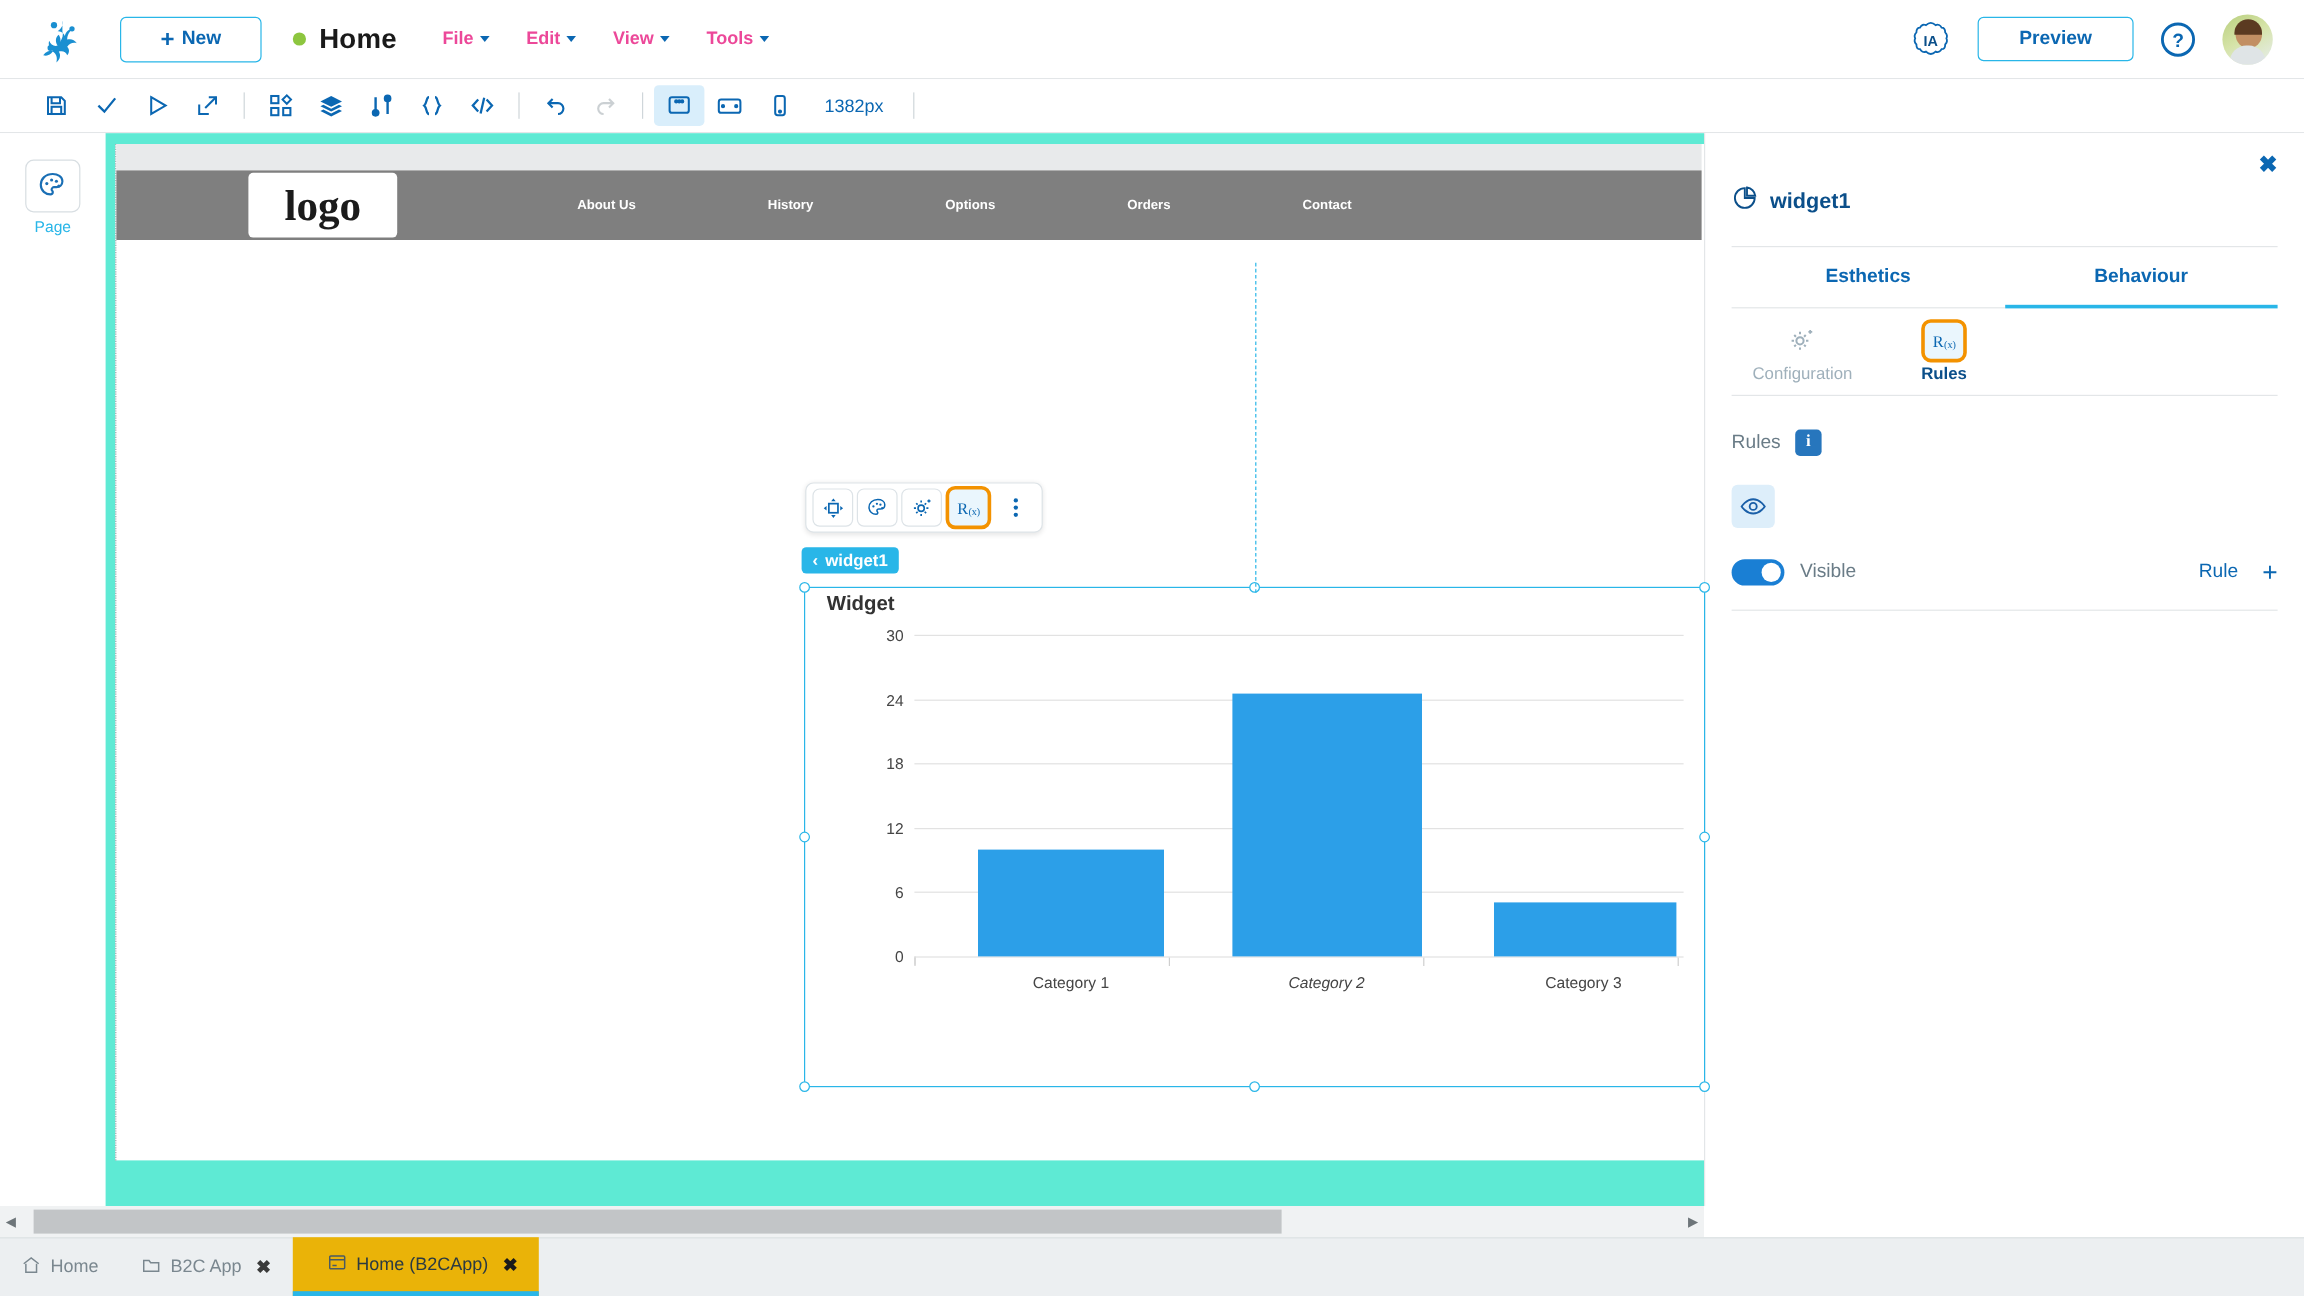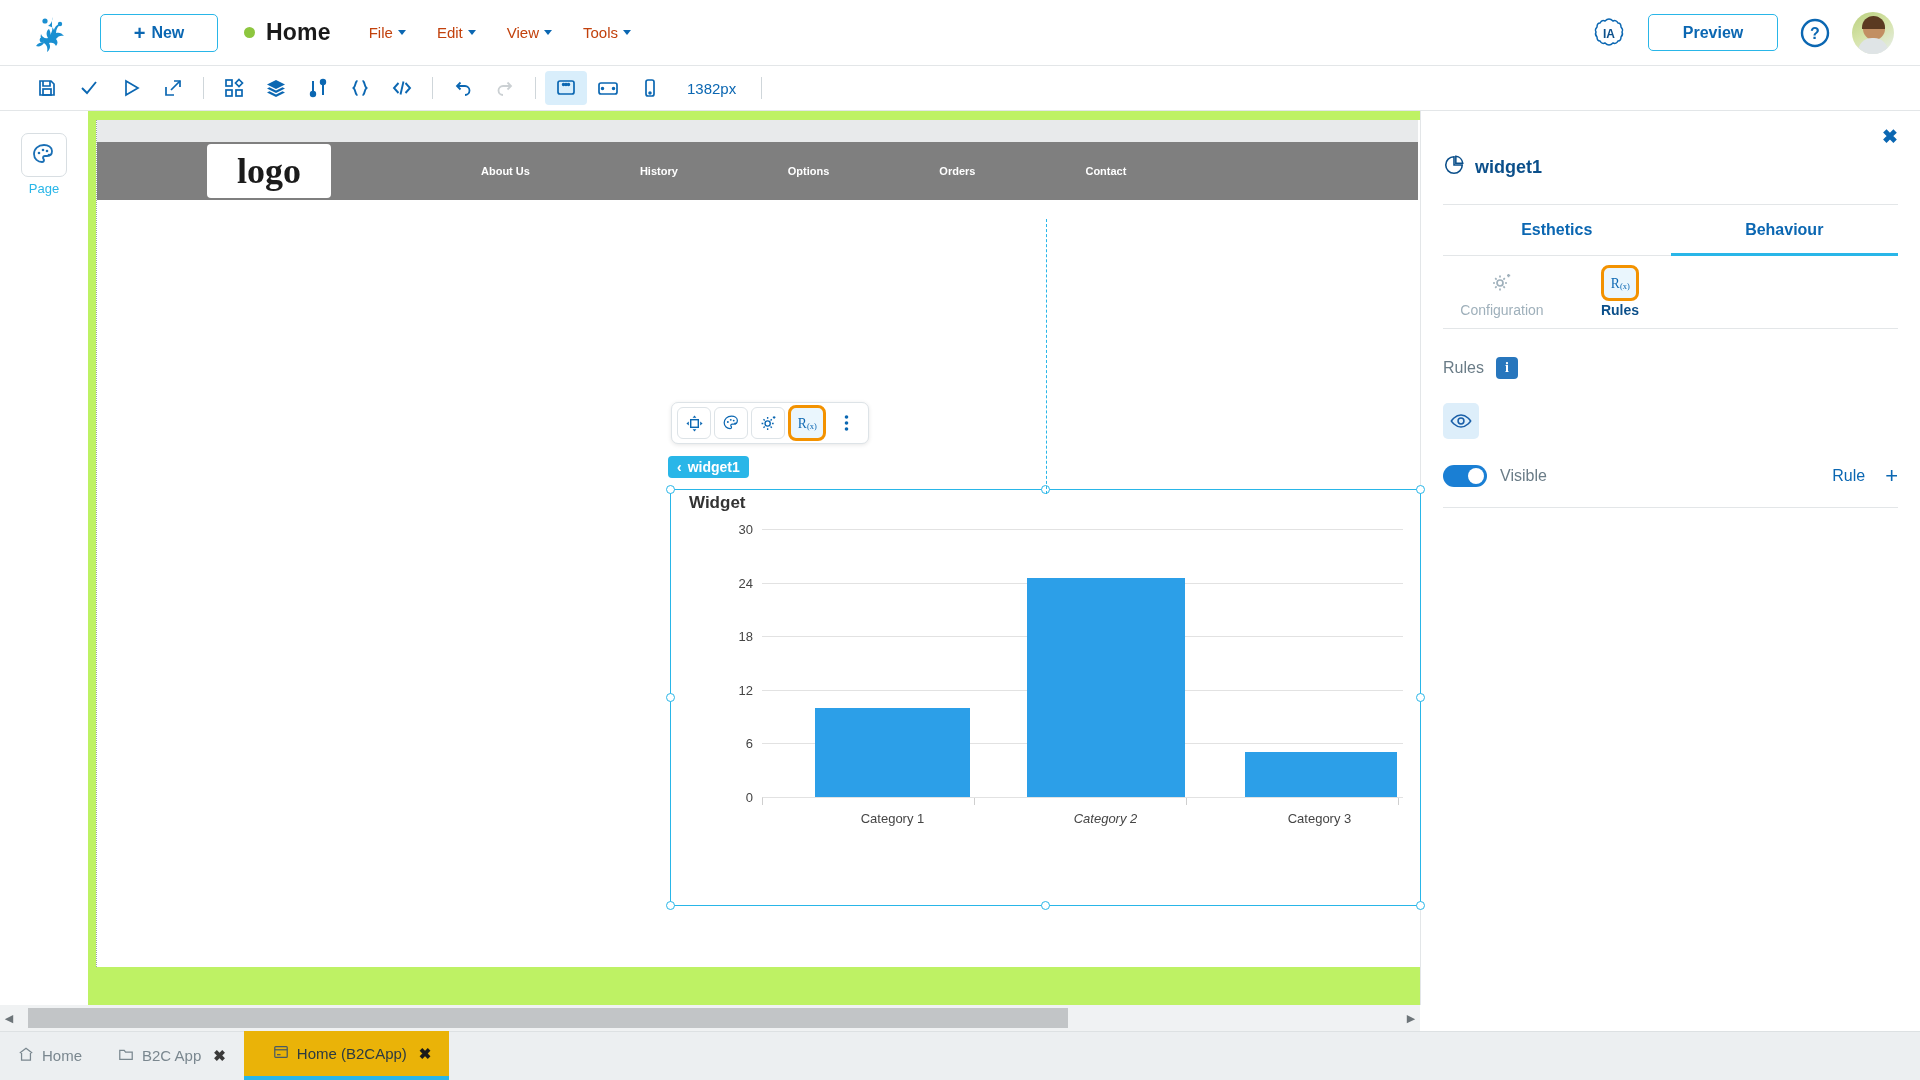--- a/index.html
+++ b/index.html
@@ -22,21 +22,21 @@
     margin-left: 20px; width: 118px; height: 38px;
     border: 1px solid #29b6e8; border-radius: 5px;
     color: #0b67b2; font-size: 16px; font-weight: bold;
     display: flex; align-items: center; justify-content: center; gap: 6px;
     background: #fff; cursor: pointer;
   }
   .new-plus { font-size: 20px; font-weight: bold; color:#0b67b2; line-height:1; }
   .status-dot { width: 11px; height: 11px; border-radius: 50%; background: #8dc63f; margin-left: 26px; }
   .page-title { font-size: 23px; font-weight: bold; color: #1a1a1a; margin-left: 11px; letter-spacing:.2px;}
   .menus { display: flex; align-items: center; margin-left: 38px; gap: 31px; }
-  .menu-item { font-size: 15px; color: #c2410c; display: flex; align-items: center; gap: 5px; cursor: pointer; }
+  .menu-item { font-size: 15px; color: #ec4899; display: flex; align-items: center; gap: 5px; cursor: pointer; font-weight: bold; }
   .caret { width:0;height:0;border-left:4.5px solid transparent;border-right:4.5px solid transparent;border-top:5.5px solid #0b67b2;display:inline-block; }
   .top-right { margin-left: auto; display: flex; align-items: center; gap: 22px; margin-right: 26px; }
   .ia-badge { width: 34px; height: 34px; display:flex;align-items:flex-start;justify-content:center; cursor:pointer;}
   .preview-btn {
     width: 130px; height: 37px; border: 1px solid #29b6e8; border-radius: 5px;
     color: #0b67b2; font-size: 16px; font-weight: bold; background: #fff;
     display: flex; align-items: center; justify-content: center; cursor: pointer;
   }
   .help-icon { cursor:pointer; display:flex; }
   .avatar {
@@ -61,21 +61,21 @@
   .px-label { font-size: 15px; color: #0b67b2; margin: 0 16px; }
 
   
   .leftrail { position: absolute; top: 111px; left: 0; width: 88px; height: 894px; background: #fff; }
   .rail-item { width: 52px; margin: 22px auto 0; text-align: center; cursor: pointer; }
   .rail-box { width: 46px; height: 44px; margin: 0 auto; border: 1px solid #d8dee2; border-radius: 7px;
     display: flex; align-items: center; justify-content: center; background:#fff;}
   .rail-label { font-size: 13px; color: #29b6e8; margin-top: 4px; }
 
   
-  .canvas-wrap { position: absolute; top: 111px; left: 88px; width: 1332px; height: 894px; background: #bef264; }
+  .canvas-wrap { position: absolute; top: 111px; left: 88px; width: 1332px; height: 894px; background: #5eead4; }
   .canvas-page { position: absolute; left: 8px; top: 9px; width: 1330px; height: 847px; background: #fff;
      border-left: 1px dotted #9aa3a8; }
   .site-strip { position:absolute; left:9px; top:9px; width:1321px; height:22px; background:#e8eaeb; }
   .site-nav {
     position: absolute; left: 9px; top: 31px; width: 1321px; height: 58px;
     background: #7f7f7f; display: flex; align-items: center;
   }
   .site-logo { width: 124px; height: 54px; background: #fff; margin-left: 110px; border-radius: 4px;
     display: flex; align-items: center; justify-content: center; font-size: 36px; font-weight: bold;
     color: #1b1b1b; font-family: "Liberation Serif", serif; }

